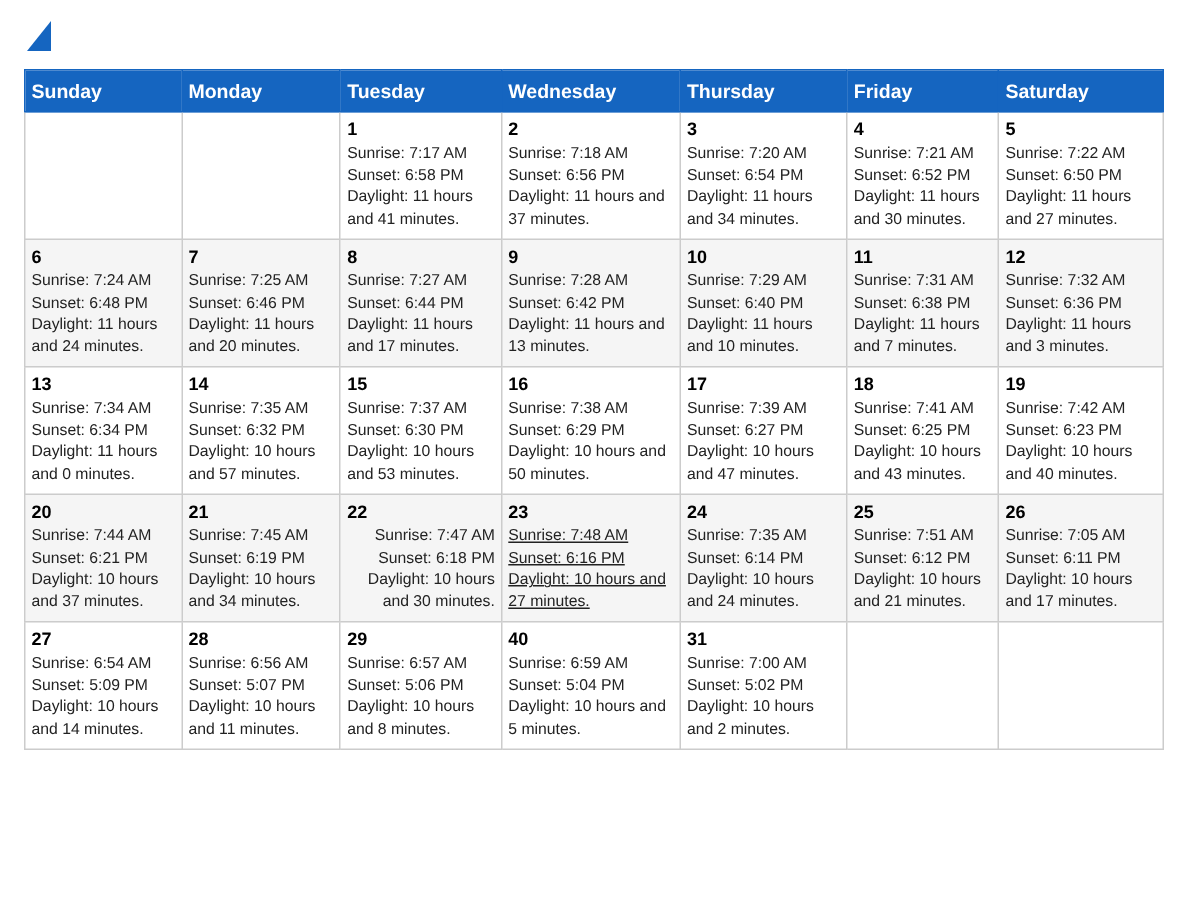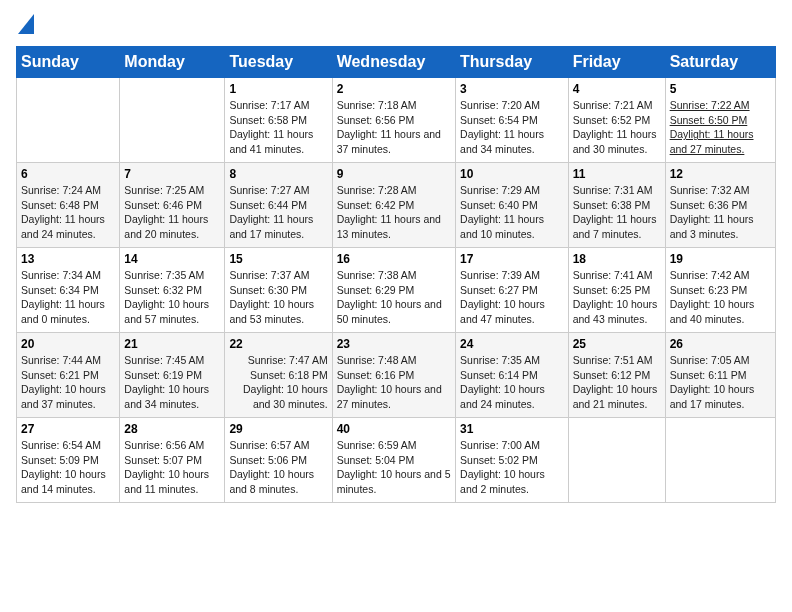--- a/index.html
+++ b/index.html
@@ -39,21 +39,21 @@
       width: 100%;
       border-collapse: collapse;
       font-size: 11px;
     }
     thead tr th {
       background-color: #1565c0;
       color: #fff;
       padding: 6px 4px;
       text-align: left;
       font-weight: bold;
-      font-size: 16px;
+      font-size: 13px;
       border: 1px solid #1565c0;
     }
     tbody tr td {
       border: 1px solid #ccc;
       padding: 4px 4px;
       vertical-align: top;
       min-height: 80px;
       height: 85px;
       background: #fff;
     }
@@ -130,21 +130,21 @@
 Daylight: 11 hours and 34 minutes.</div>
         </td>
         <td>
           <div class="day-number">4</div>
           <div class="day-info" style="white-space: pre-line;">Sunrise: 7:21 AM
 Sunset: 6:52 PM
 Daylight: 11 hours and 30 minutes.</div>
         </td>
         <td>
           <div class="day-number">5</div>
-          <div class="day-info" style="white-space: pre-line; text-decoration: underline;">Sunrise: 7:22 AM
+          <div class="day-info" style="white-space: pre-line;">Sunrise: 7:22 AM
 Sunset: 6:50 PM
 Daylight: 11 hours and 27 minutes.</div>
         </td>
       </tr>
       <tr>
         <td>
           <div class="day-number">6</div>
           <div class="day-info" style="white-space: pre-line;">Sunrise: 7:24 AM
 Sunset: 6:48 PM
 Daylight: 11 hours and 24 minutes.</div>
@@ -244,21 +244,21 @@
 Daylight: 10 hours and 34 minutes.</div>
         </td>
         <td>
           <div class="day-number">22</div>
           <div class="day-info" style="white-space: pre-line; text-align: right;">Sunrise: 7:47 AM
 Sunset: 6:18 PM
 Daylight: 10 hours and 30 minutes.</div>
         </td>
         <td>
           <div class="day-number">23</div>
-          <div class="day-info" style="white-space: pre-line;">Sunrise: 7:48 AM
+          <div class="day-info" style="white-space: pre-line; text-decoration: underline;">Sunrise: 7:48 AM
 Sunset: 6:16 PM
 Daylight: 10 hours and 27 minutes.</div>
         </td>
         <td>
           <div class="day-number">24</div>
           <div class="day-info" style="white-space: pre-line;">Sunrise: 7:35 AM
 Sunset: 6:14 PM
 Daylight: 10 hours and 24 minutes.</div>
         </td>
         <td>

